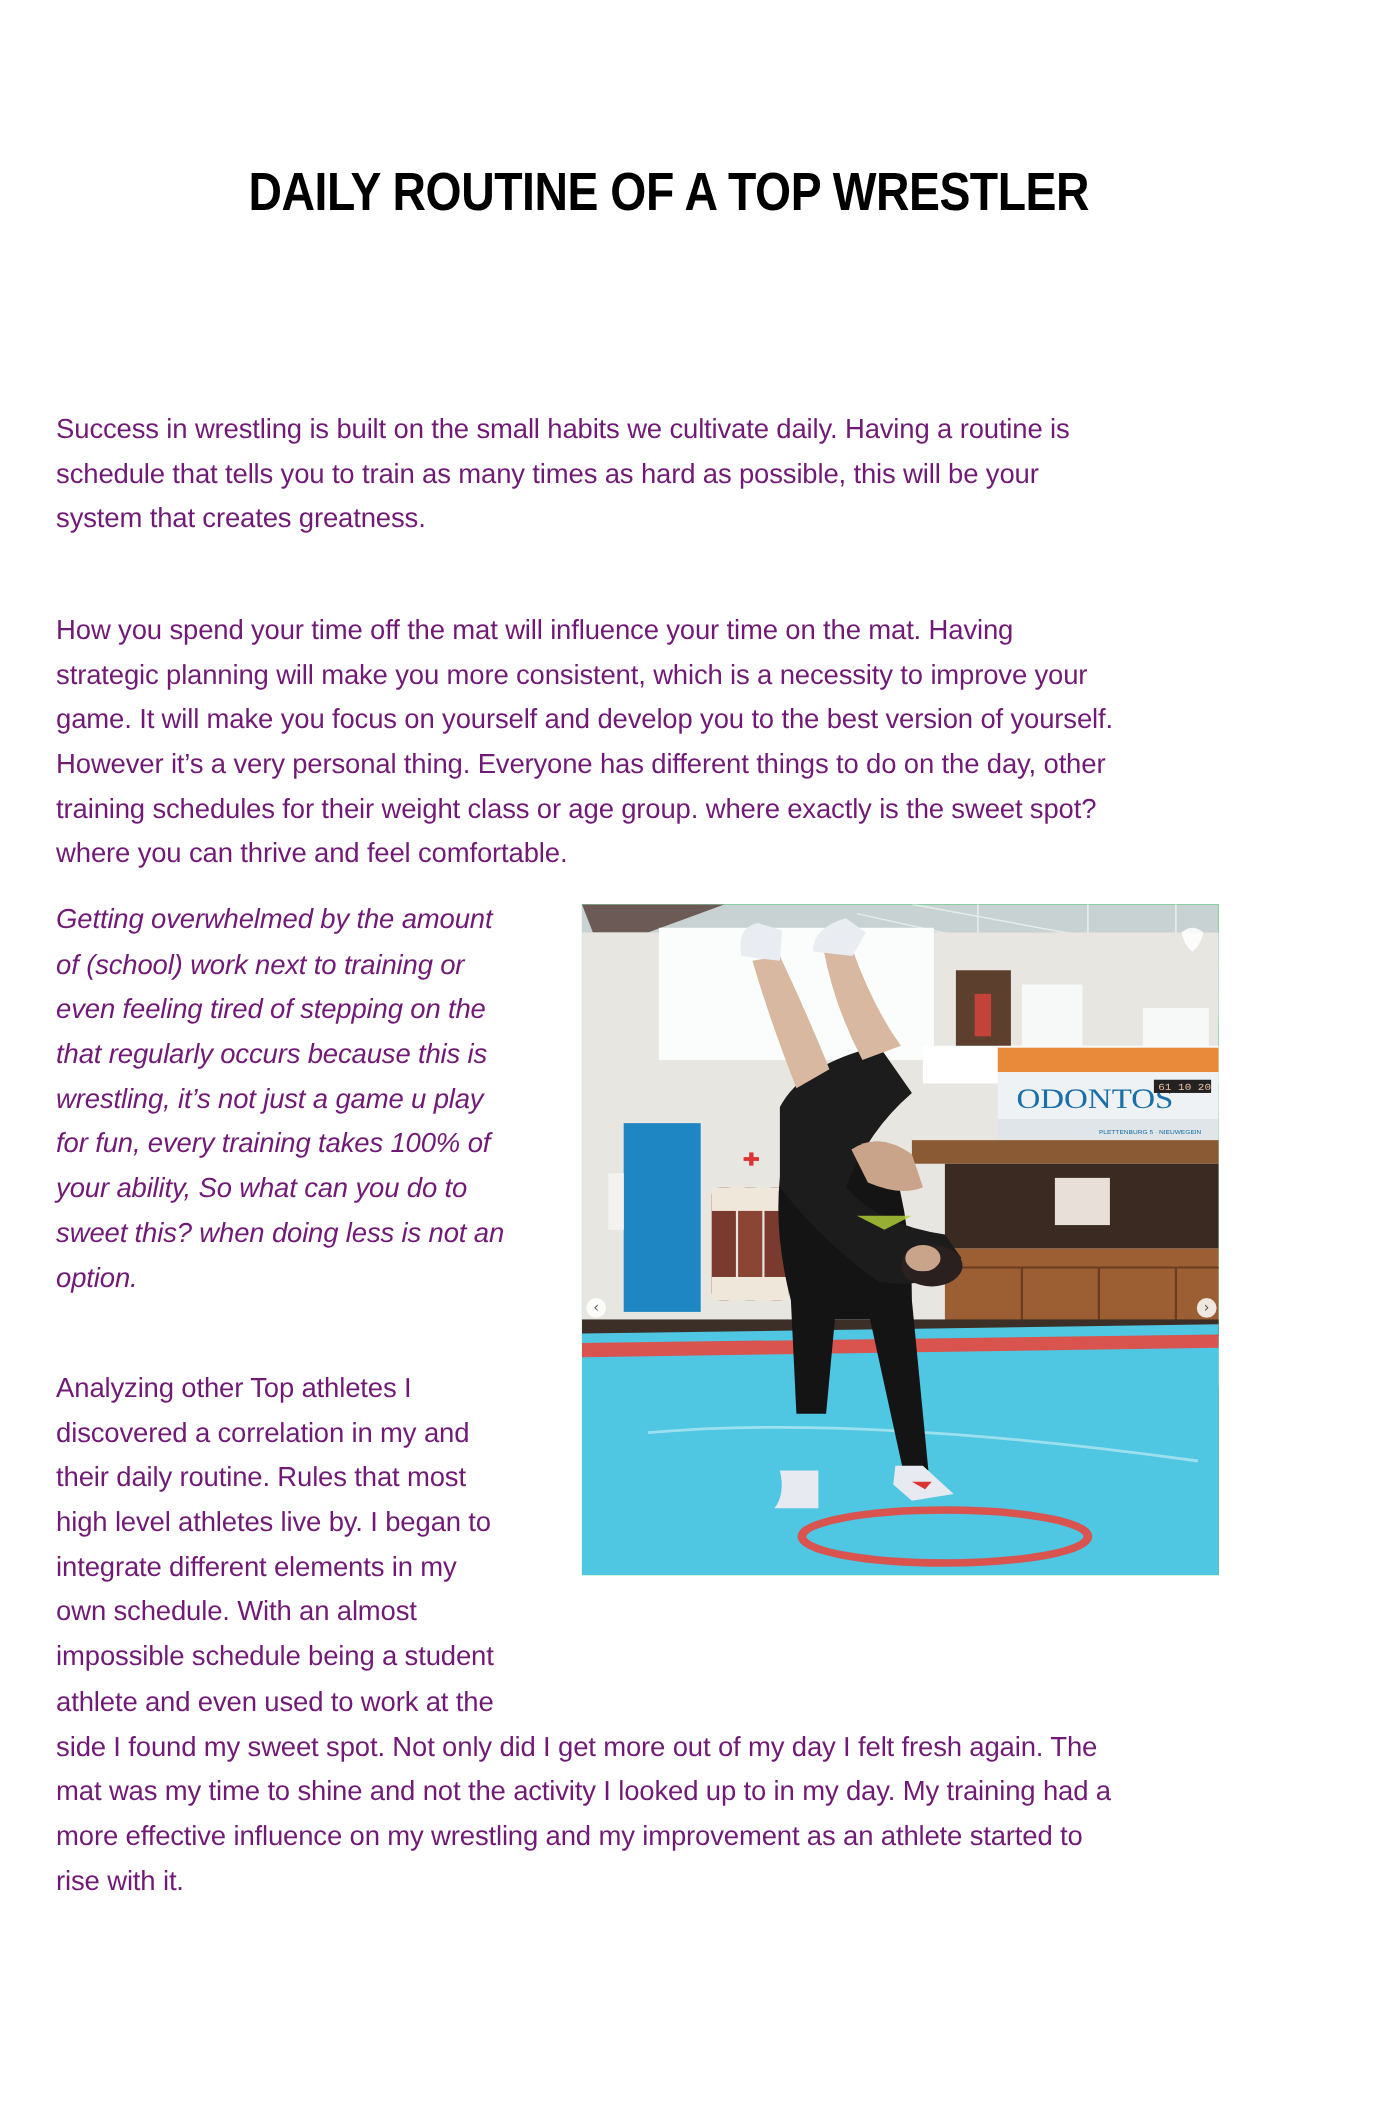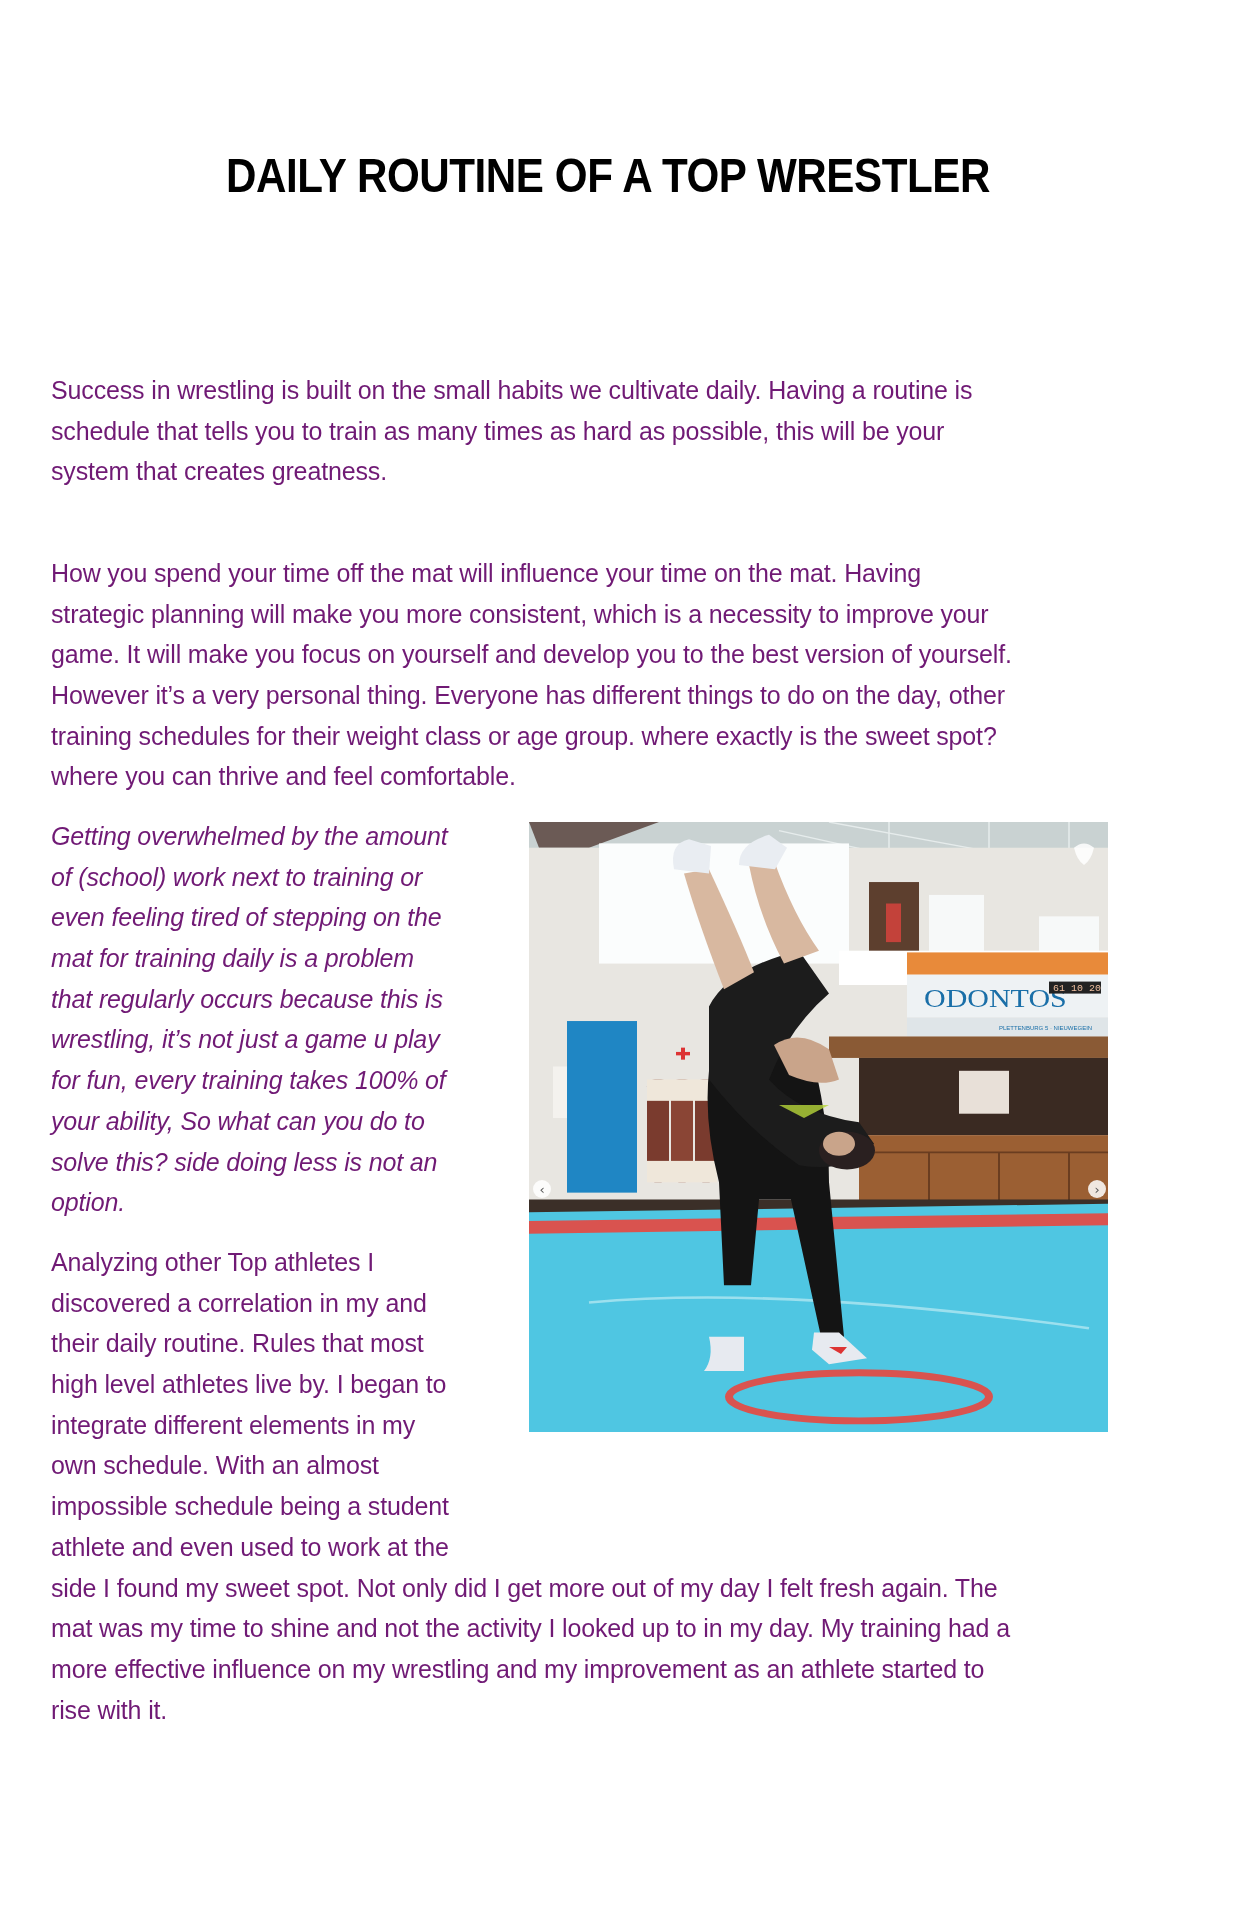--- a/index.html
+++ b/index.html
@@ -42,26 +42,25 @@
     <span class="line">game. It will make you focus on yourself and develop you to the best version of yourself.</span>
     <span class="line">However it’s a very personal thing. Everyone has different things to do on the day, other</span>
     <span class="line">training schedules for their weight class or age group. where exactly is the sweet spot?</span>
     <span class="line">where you can thrive and feel comfortable.</span>
   </div>
 
   <div class="para" id="p3">
     <span class="line">Getting overwhelmed by the amount</span>
     <span class="line">of (school) work next to training or</span>
     <span class="line">even feeling tired of stepping on the</span>
-    <span class="line">mat for training daily is a problem</span>
     <span class="line">that regularly occurs because this is</span>
     <span class="line">wrestling, it’s not just a game u play</span>
     <span class="line">for fun, every training takes 100% of</span>
     <span class="line">your ability, So what can you do to</span>
-    <span class="line">solve this? side doing less is not an</span>
+    <span class="line">sweet this? when doing less is not an</span>
     <span class="line">option.</span>
   </div>
 
   <div class="para" id="p4">
     <span class="line">Analyzing other Top athletes I</span>
     <span class="line">discovered a correlation in my and</span>
     <span class="line">their daily routine. Rules that most</span>
     <span class="line">high level athletes live by. I began to</span>
     <span class="line">integrate different elements in my</span>
     <span class="line">own schedule. With an almost</span>

